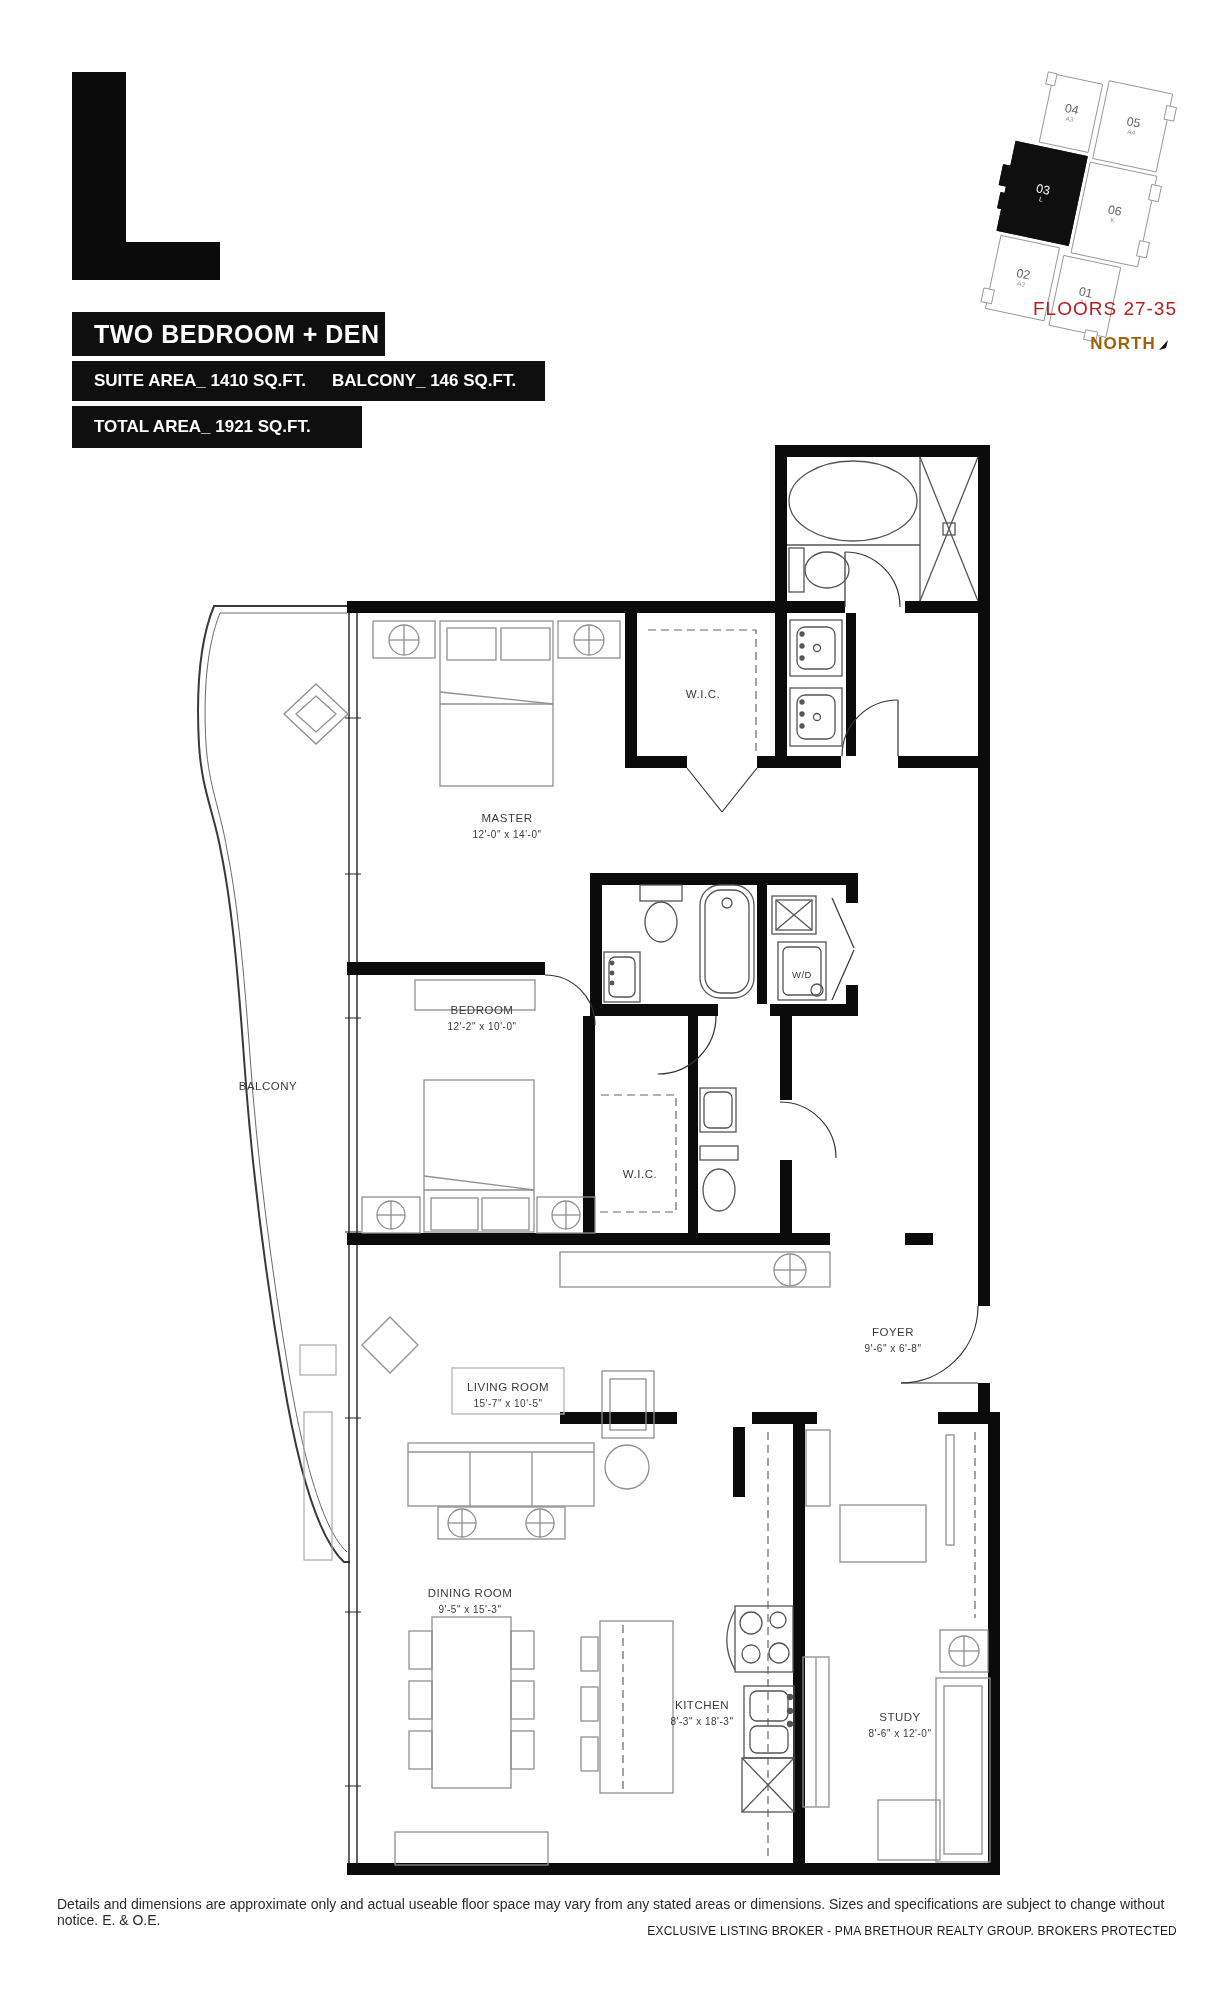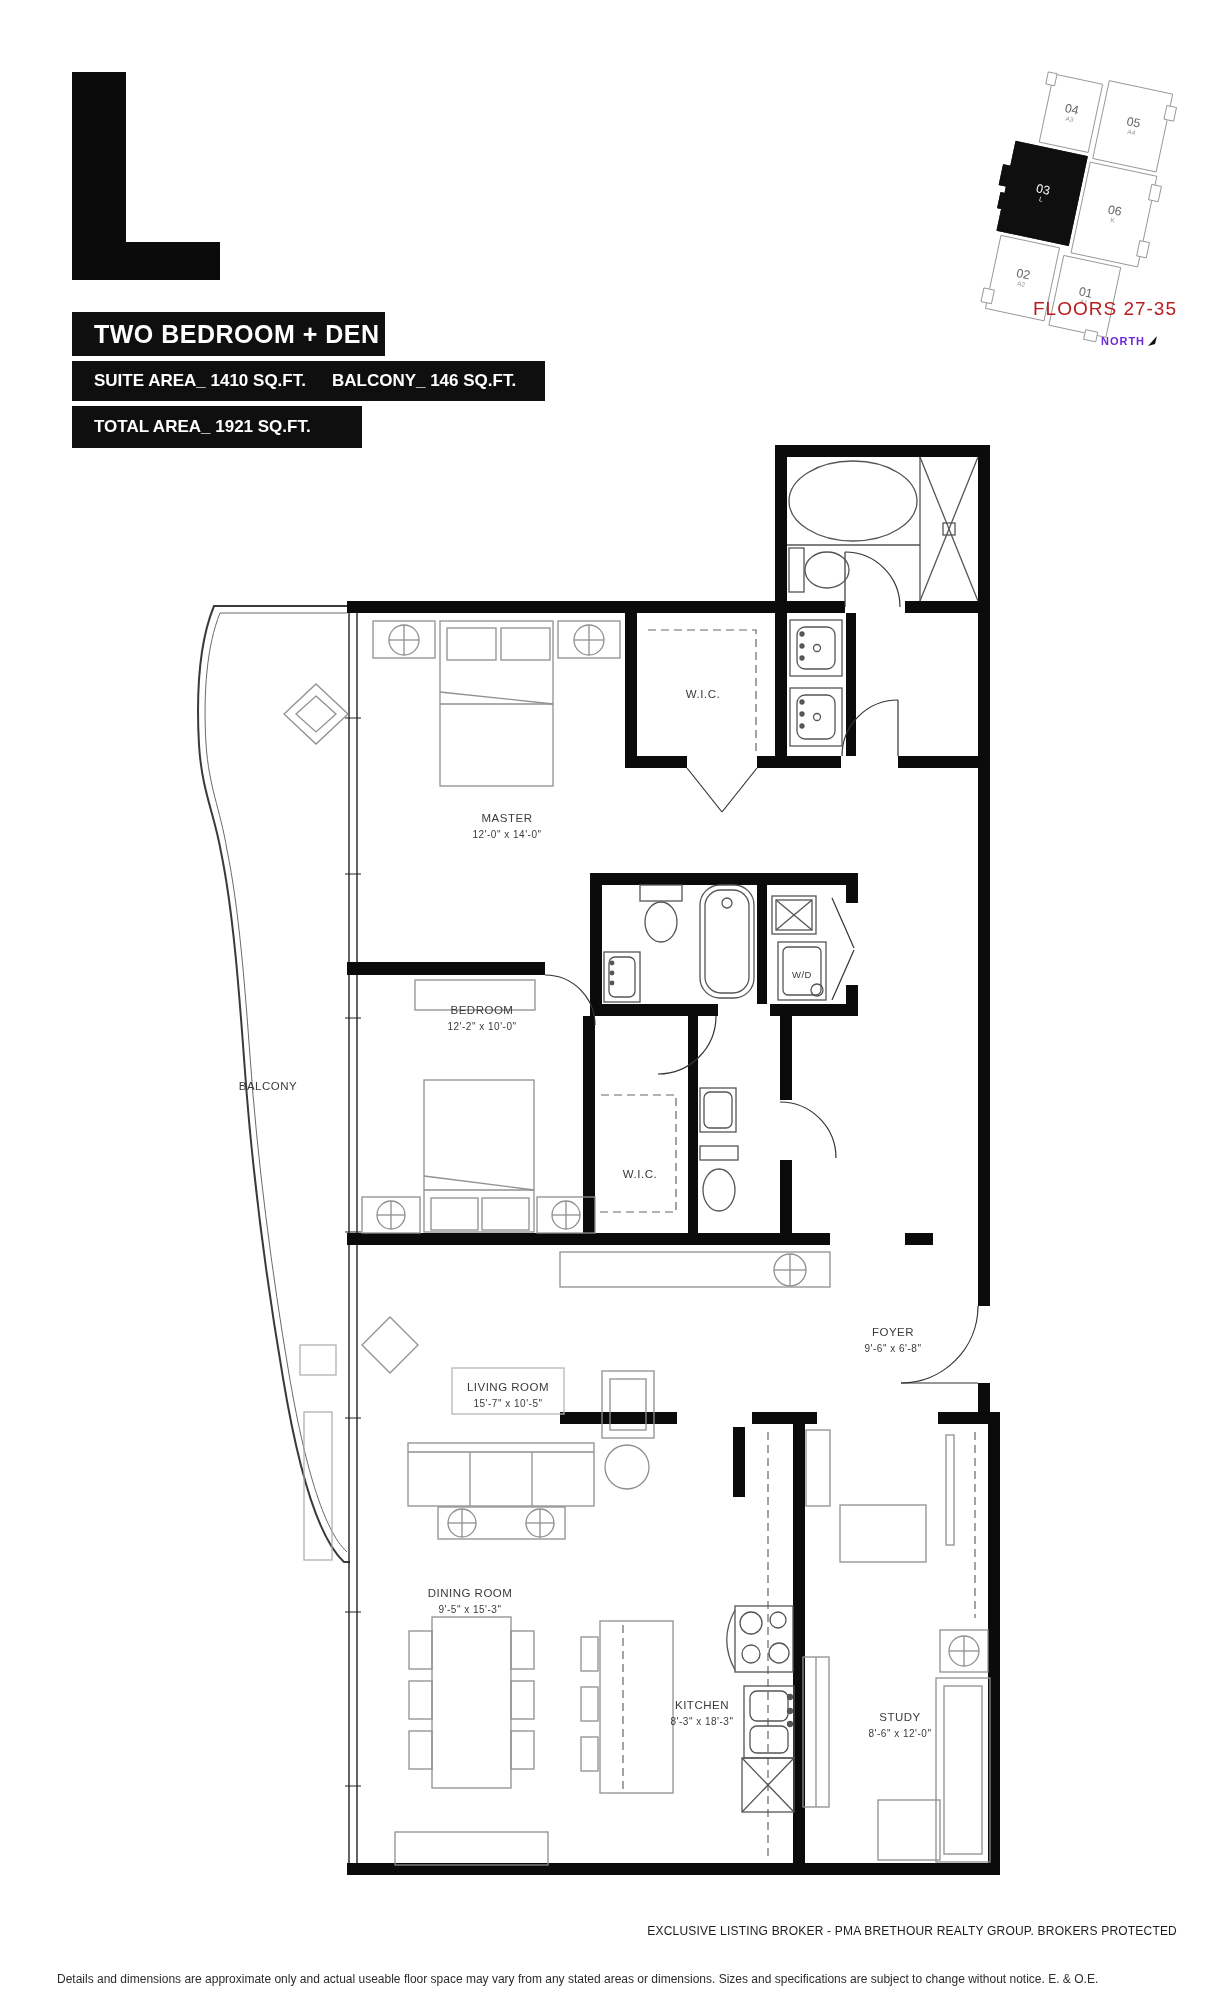--- a/index.html
+++ b/index.html
@@ -21,24 +21,24 @@
   .keyplan{position:absolute;left:978px;top:50px;width:215px;height:250px;}
   .kp-rot{position:absolute;left:8px;top:0;width:190px;height:300px;transform:rotate(12deg);transform-origin:50% 50%;transform:rotate(12deg) scale(.82);}
   .kp-unit{position:absolute;box-sizing:border-box;border:1px solid #8a8a8a;background:#fff;display:flex;flex-direction:column;align-items:center;justify-content:center;}
   .kp-num{font-size:15px;color:#666;line-height:1.1;}
   .kp-code{font-size:8px;color:#999;line-height:1.1;}
   .kp-unit.hl{background:#0f0f0f;border-color:#0f0f0f;}
   .kp-unit.hl .kp-num,.kp-unit.hl .kp-code{color:#fff;}
   .bump{position:absolute;box-sizing:border-box;border:1px solid #8a8a8a;background:#fff;}
   .bump.dark{background:#0f0f0f;border-color:#0f0f0f;}
   .kp-floors{position:absolute;left:1015px;top:298px;width:180px;text-align:center;font-size:19px;color:#b91c1c;letter-spacing:1px;}
-  .kp-north{position:absolute;left:1045px;top:334px;width:170px;text-align:center;font-size:11px;font-weight:bold;color:#6d28d9;letter-spacing:1px;display:flex;align-items:center;justify-content:center;gap:1px;}
+  .kp-north{position:absolute;left:1045px;top:334px;width:170px;text-align:center;font-size:17px;font-weight:bold;color:#a16207;letter-spacing:1px;display:flex;align-items:center;justify-content:center;gap:1px;}
   
   .footer1{position:absolute;left:57px;top:1924px;width:1120px;font-size:12px;color:#1c1c1c;letter-spacing:.2px;text-align:right;}
-  .footer2{position:absolute;left:57px;top:1972px;width:1140px;font-size:12px;color:#2c2c2c;}
+  .footer2{position:absolute;left:57px;top:1896px;width:1140px;font-size:14px;color:#2c2c2c;}
   svg text{font-family:"Liberation Sans",sans-serif;}
 </style>
 </head>
 <body>
 
 <div class="suite-letter">
   <span class="sr">L</span>
   <div class="L-stem"></div>
   <div class="L-foot"></div>
 </div>

